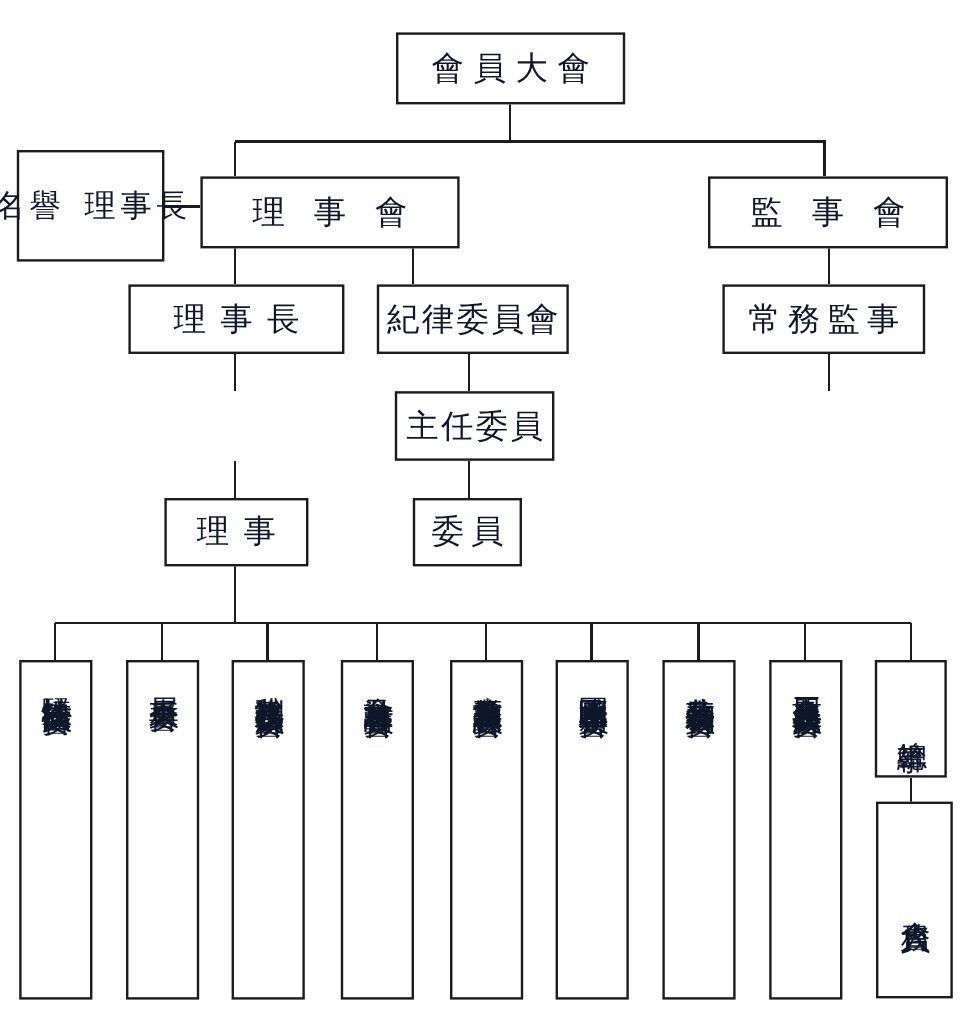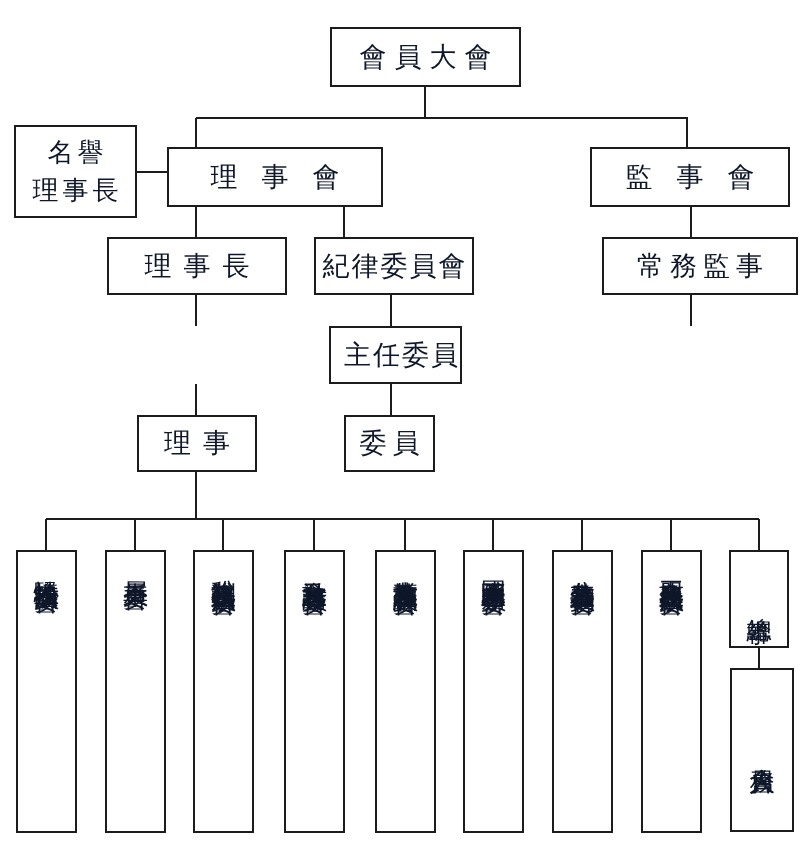--- a/index.html
+++ b/index.html
@@ -39,21 +39,21 @@
     line-height: 1;
   }
   
   .sp24 { letter-spacing: 24px; padding-left: 24px; }
   .sp12 { letter-spacing: 12px; padding-left: 12px; }
   .sp8  { letter-spacing: 8px;  padding-left: 8px;  }
   .sp6  { letter-spacing: 6px;  padding-left: 6px;  }
   .sp2  { letter-spacing: 2px;  padding-left: 2px;  }
   
   .twolines {
-    flex-direction: column;
+    flex-direction: row;
     gap: 12px;
     font-size: 26px;
   }
   .twolines .ln { letter-spacing: 4px; padding-left: 4px; white-space: nowrap; }
   
   .vbox {
     align-items: flex-start;
     justify-content: center;
     padding-top: 9px;
   }
@@ -130,26 +130,26 @@
   </div>
 
   <div class="box" style="left:107px; top:237px; width:180px; height:58px;">
     <span class="htext sp12">理事長</span>
   </div>
 
   <div class="box" style="left:314px; top:237px; width:160px; height:58px;">
     <span class="htext sp2">紀律委員會</span>
   </div>
 
-  <div class="box" style="left:602px; top:237px; width:196px; height:58px;justify-content:center;">
+  <div class="box" style="left:602px; top:237px; width:169px; height:58px;justify-content:center;">
     <span class="htext sp6">常務監事</span>
   </div>
 
 
-  <div class="box" style="left:329px; top:326px; width:133px; height:58px;justify-content:flex-end;">
+  <div class="box" style="left:329px; top:326px; width:133px; height:58px;">
     <span class="htext sp2">主任委員</span>
   </div>
 
 
   <div class="box" style="left:137px; top:415px; width:120px; height:57px;">
     <span class="htext sp12">理事</span>
   </div>
 
   <div class="box" style="left:344px; top:415px; width:91px; height:57px;">
     <span class="htext sp6">委員</span>

